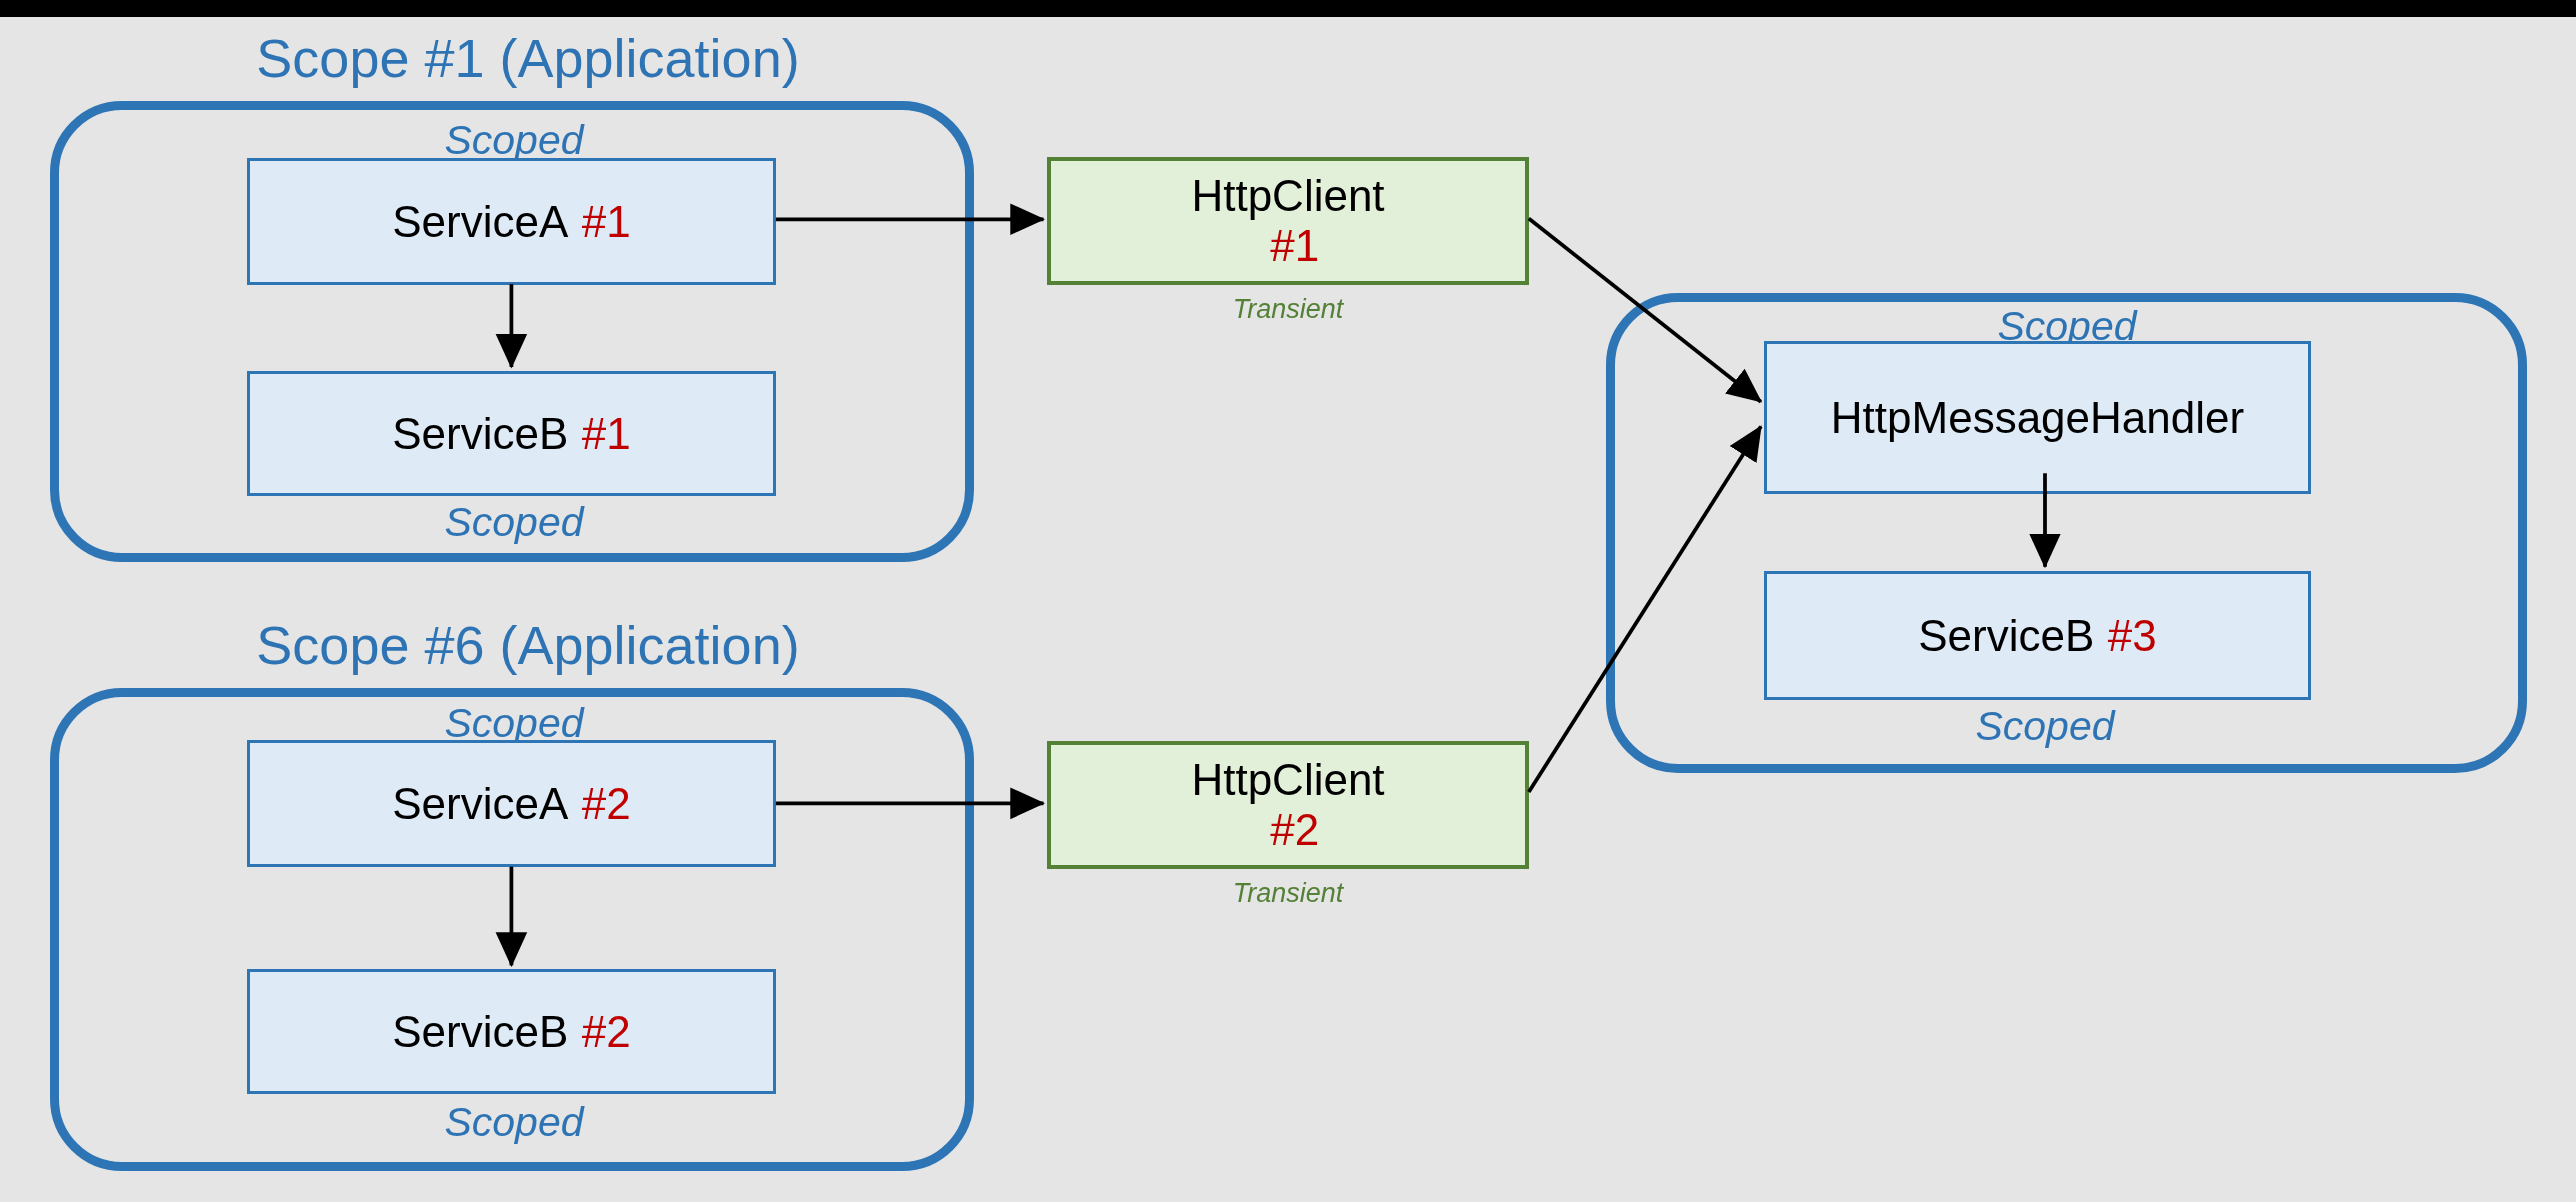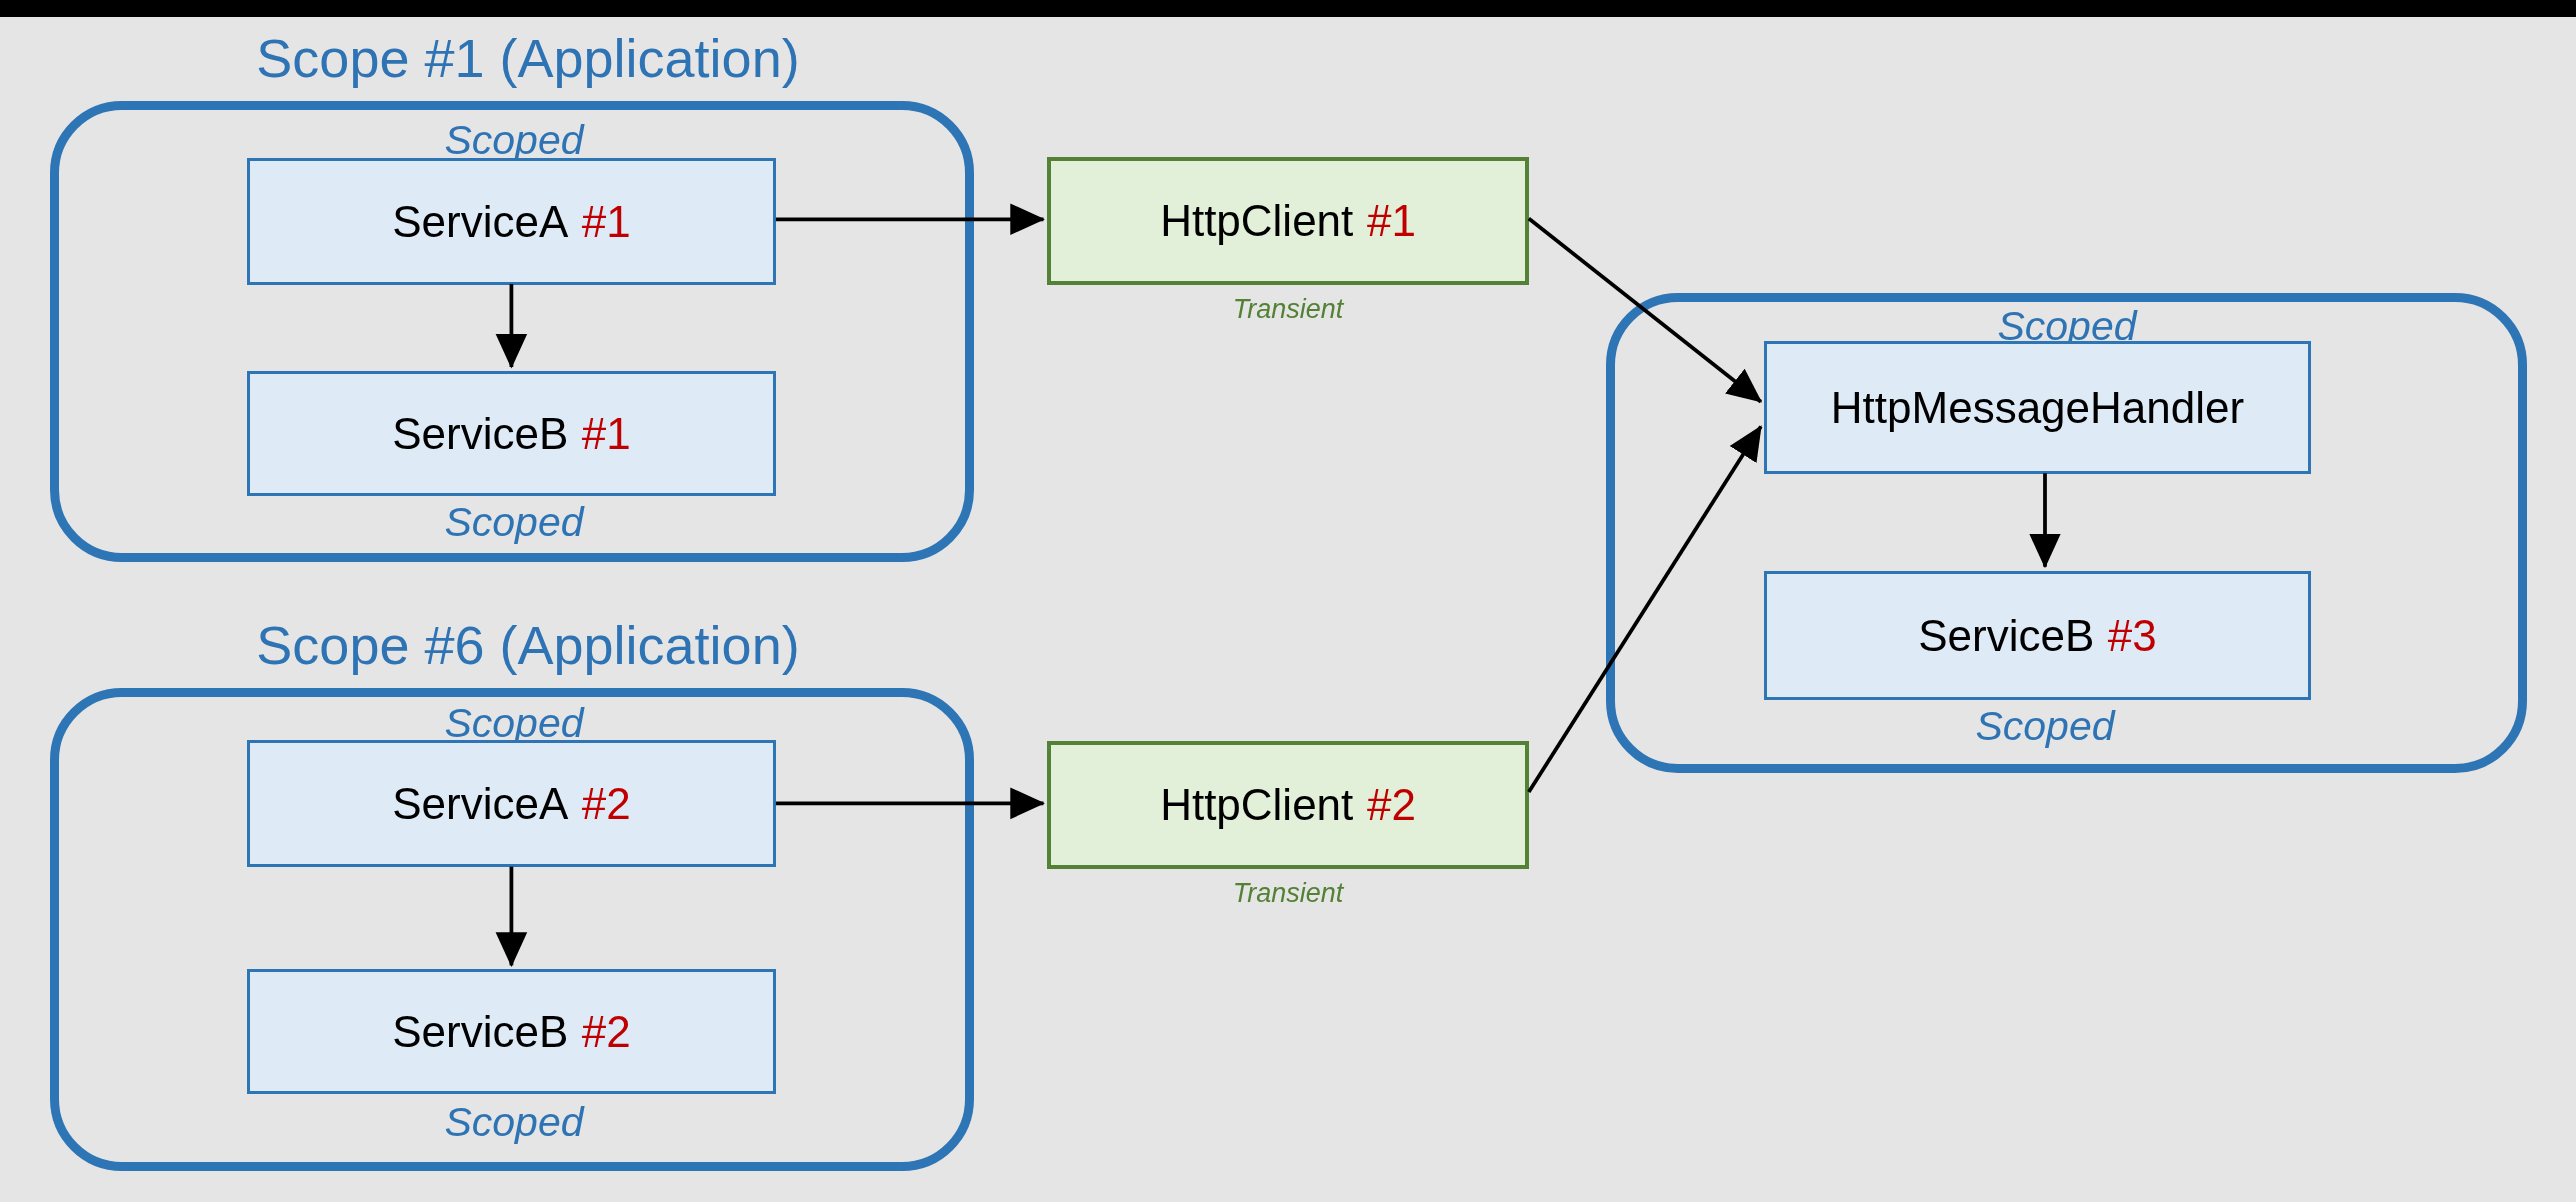--- a/index.html
+++ b/index.html
@@ -59,20 +59,21 @@
     color: #000000;
     white-space: nowrap;
   }
   .node.service {
     background: #DEEAF6;
     border: 3.8px solid #2E75B6;
   }
   .node.client {
     background: #E2EFD9;
     border: 4.5px solid #538135;
+    flex-direction: column;
   }
   .node-id { color: #C00000; }
   .node-id:not(:empty) { margin-left: 13.6px; }
   #arrow-layer {
     position: absolute;
     left: 0; top: 0;
     width: 2576px;
     height: 1202px;
     pointer-events: none;
   }
@@ -131,21 +132,21 @@
     <span>HttpClient</span>
     <span class="node-id">#2</span>
   </div>
   <div class="transient-label" style="left:1288px; top:878px;">Transient</div>
 
 
   <div class="scope-rect" style="left:1606px; top:293px; width:921px; height:480px;"></div>
 
   <div class="scoped-label" style="left:2067px; top:303px;">Scoped</div>
 
-  <div class="node service" style="left:1764px; top:341px; width:547px; height:133px;">
+  <div class="node service" style="left:1764px; top:341px; width:547px; height:153px;">
     <span>HttpMessageHandler</span>
     <span class="node-id"></span>
   </div>
 
   <div class="node service" style="left:1764px; top:571px; width:547px; height:129px;">
     <span>ServiceB</span>
     <span class="node-id">#3</span>
   </div>
 
   <div class="scoped-label" style="left:2045px; top:703px;">Scoped</div>

